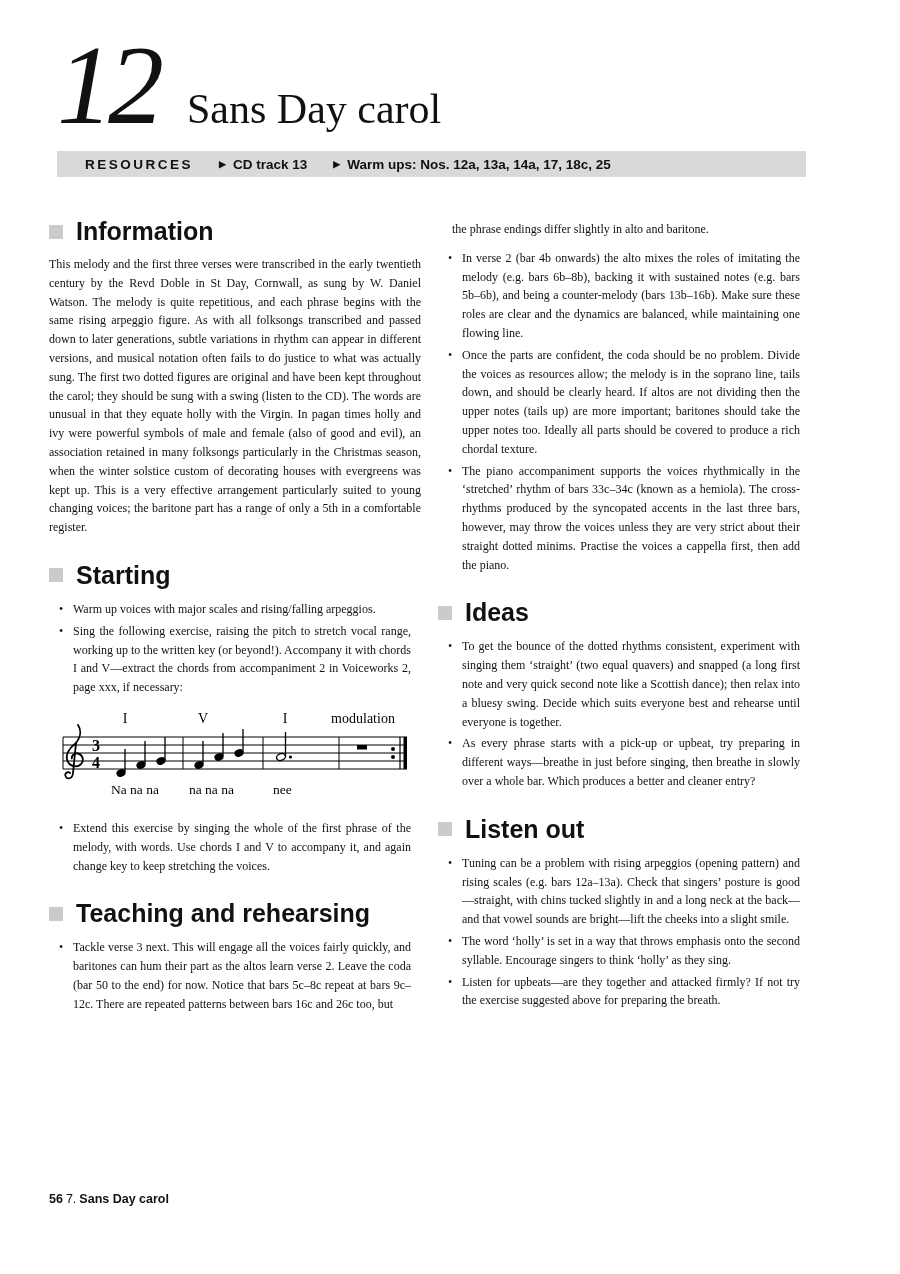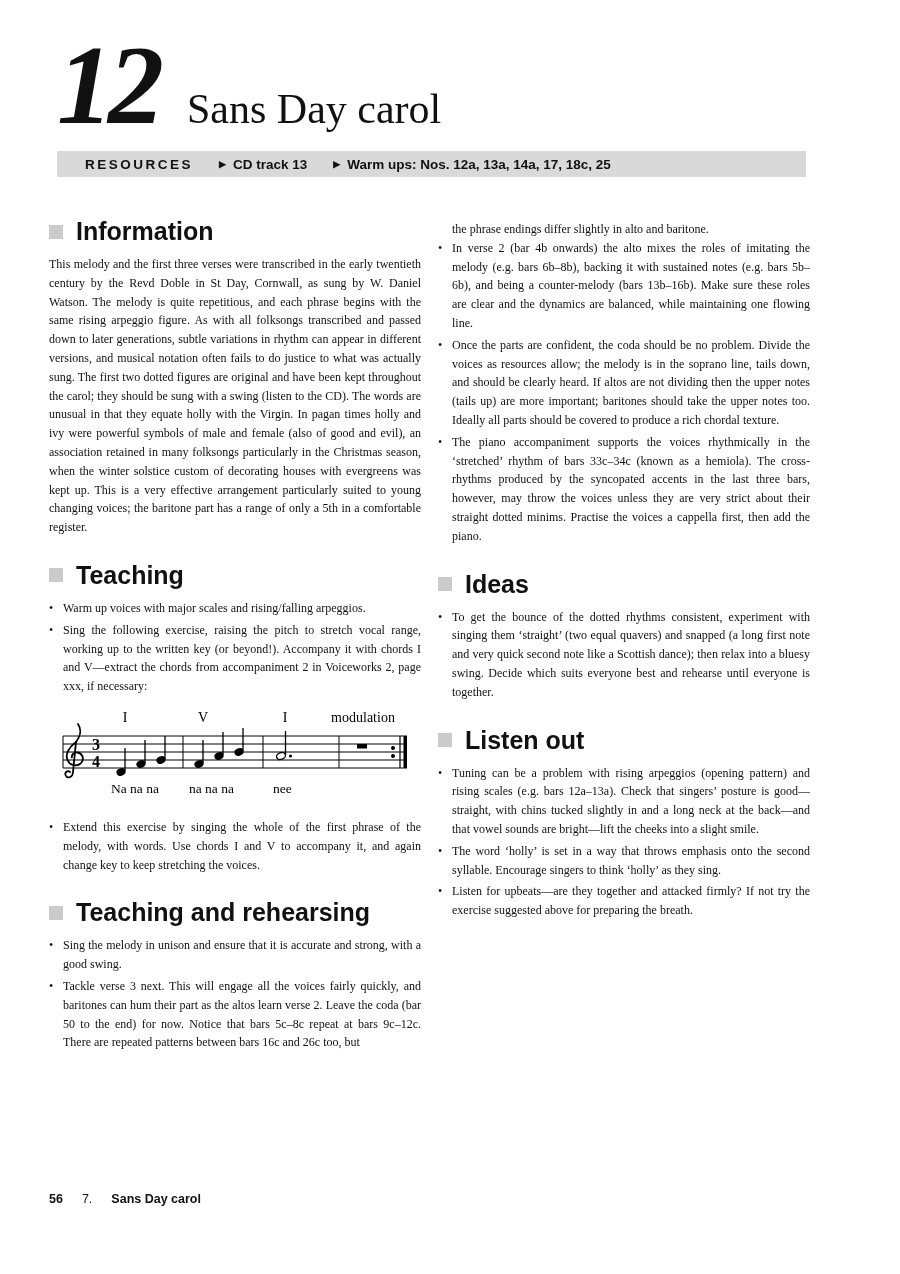--- a/index.html
+++ b/index.html
@@ -3,21 +3,21 @@
 <meta charset="utf-8">
 <style>
   html, body { margin:0; padding:0; background:#ffffff; }
   body { width:900px; height:1274px; font-family:"Liberation Serif", serif; color:#111; }
   .page { position:relative; width:900px; height:1274px; overflow:hidden; }
 
   
   .header { padding:34px 0 0 57px; }
   .chapter-row { display:flex; align-items:flex-end; gap:28px; }
   .chapter-num {
-    font-family:"Liberation Serif", serif; font-style:italic; font-weight:bold;
+    font-family:"Liberation Serif", serif; font-style:italic; font-weight:normal;
     font-size:112px; line-height:0.92; letter-spacing:-5px;
   }
   .page-title { font-family:"Liberation Serif", serif; font-size:42px; font-weight:normal; margin:0 0 4px 0; }
 
   .resources-bar {
     margin-top:14px; width:749px; height:26px; background:#d9d9d9;
     display:flex; align-items:center; gap:26px; padding-left:28px; box-sizing:border-box;
     font-family:"Liberation Sans", sans-serif; font-size:13.5px; font-weight:bold;
   }
   .res-label { letter-spacing:2.5px; }
@@ -33,34 +33,34 @@
     font-family:"Liberation Sans", sans-serif; font-size:25px; font-weight:bold;
     margin:24px 0 9px 0;
   }
   .sec-head.first { margin-top:0; }
   .sq { width:14px; height:14px; background:#cbcbcb; flex:0 0 auto; }
 
   .para, li { font-size:12px; line-height:18.8px; text-align:justify; }
   .para { margin:0; }
   .para.cont { padding-left:14px; margin-top:3px; }
 
-  ul { list-style:none; margin:0; padding:0; }
+  ul { list-style:none; margin:10px; padding:0; }
   li { position:relative; padding-left:14px; margin-bottom:3px; }
   li::before { content:"•"; position:absolute; left:0; top:0; }
 
   .music { margin:10px 0 12px 0; }
   .music svg text { font-family:"Liberation Serif", serif; }
   .chord { font-size:14px; }
   .lyric { font-size:13.5px; }
   .tsig { font-size:16px; font-weight:bold; }
 
   .footer {
     position:absolute; left:49px; top:1192px;
     font-family:"Liberation Sans", sans-serif; font-size:12.5px;
-    display:flex; gap:19px; align-items:baseline;
+    display:flex; gap:3px; align-items:baseline;
   }
   .footer .pn { font-weight:bold; }
   .footer .ft { font-weight:bold; }
 </style>
 </head>
 <body>
 
 <div class="page">
 
   <div class="header">
@@ -89,21 +89,21 @@
         <div class="sec-head first">
           <span class="sq"></span>
           <span>Information</span>
         </div>
         <p class="para">This melody and the first three verses were transcribed in the early twentieth century by the Revd Doble in St Day, Cornwall, as sung by W. Daniel Watson. The melody is quite repetitious, and each phrase begins with the same rising arpeggio figure. As with all folksongs transcribed and passed down to later generations, subtle variations in rhythm can appear in different versions, and musical notation often fails to do justice to what was actually sung. The first two dotted figures are original and have been kept throughout the carol; they should be sung with a swing (listen to the CD). The words are unusual in that they equate holly with the Virgin. In pagan times holly and ivy were powerful symbols of male and female (also of good and evil), an association retained in many folksongs particularly in the Christmas season, when the winter solstice custom of decorating houses with evergreens was kept up. This is a very effective arrangement particularly suited to young changing voices; the baritone part has a range of only a 5th in a comfortable register.</p>
       </section>
 
       <section>
         <div class="sec-head">
           <span class="sq"></span>
-          <span>Teaching</span>
+          <span>Starting</span>
         </div>
         <ul>
           <li>Warm up voices with major scales and rising/falling arpeggios.</li>
           <li>Sing the following exercise, raising the pitch to stretch vocal range, working up to the written key (or beyond!). Accompany it with chords I and V—extract the chords from accompaniment 2 in Voiceworks 2, page xxx, if necessary:</li>
         </ul>
 
         <div class="music">
           <svg width="372" height="96" viewBox="0 0 372 96">
 
             <text class="chord" x="76" y="16" text-anchor="middle">I</text>
@@ -177,21 +177,20 @@
           <li>Extend this exercise by singing the whole of the first phrase of the melody, with words. Use chords I and V to accompany it, and again change key to keep stretching the voices.</li>
         </ul>
       </section>
 
       <section>
         <div class="sec-head">
           <span class="sq"></span>
           <span>Teaching and rehearsing</span>
         </div>
         <ul>
-          <li>Sing the melody in unison and ensure that it is accurate and strong, with a good swing.</li>
           <li>Tackle verse 3 next. This will engage all the voices fairly quickly, and baritones can hum their part as the altos learn verse 2. Leave the coda (bar 50 to the end) for now. Notice that bars 5c–8c repeat at bars 9c–12c. There are repeated patterns between bars 16c and 26c too, but</li>
         </ul>
       </section>
 
     </div>
 
     <div class="col">
 
       <p class="para cont">the phrase endings differ slightly in alto and baritone.</p>
       <ul>
@@ -200,20 +199,21 @@
         <li>The piano accompaniment supports the voices rhythmically in the ‘stretched’ rhythm of bars 33c–34c (known as a hemiola). The cross-rhythms produced by the syncopated accents in the last three bars, however, may throw the voices unless they are very strict about their straight dotted minims. Practise the voices a cappella first, then add the piano.</li>
       </ul>
 
       <section>
         <div class="sec-head">
           <span class="sq"></span>
           <span>Ideas</span>
         </div>
         <ul>
           <li>To get the bounce of the dotted rhythms consistent, experiment with singing them ‘straight’ (two equal quavers) and snapped (a long first note and very quick second note like a Scottish dance); then relax into a bluesy swing. Decide which suits everyone best and rehearse until everyone is together.</li>
+          <li>As every phrase starts with a pick-up or upbeat, try preparing in different ways—breathe in just before singing, then breathe in slowly over a whole bar. Which produces a better and cleaner entry?</li>
         </ul>
       </section>
 
       <section>
         <div class="sec-head">
           <span class="sq"></span>
           <span>Listen out</span>
         </div>
         <ul>
           <li>Tuning can be a problem with rising arpeggios (opening pattern) and rising scales (e.g. bars 12a–13a). Check that singers’ posture is good—straight, with chins tucked slightly in and a long neck at the back—and that vowel sounds are bright—lift the cheeks into a slight smile.</li>

